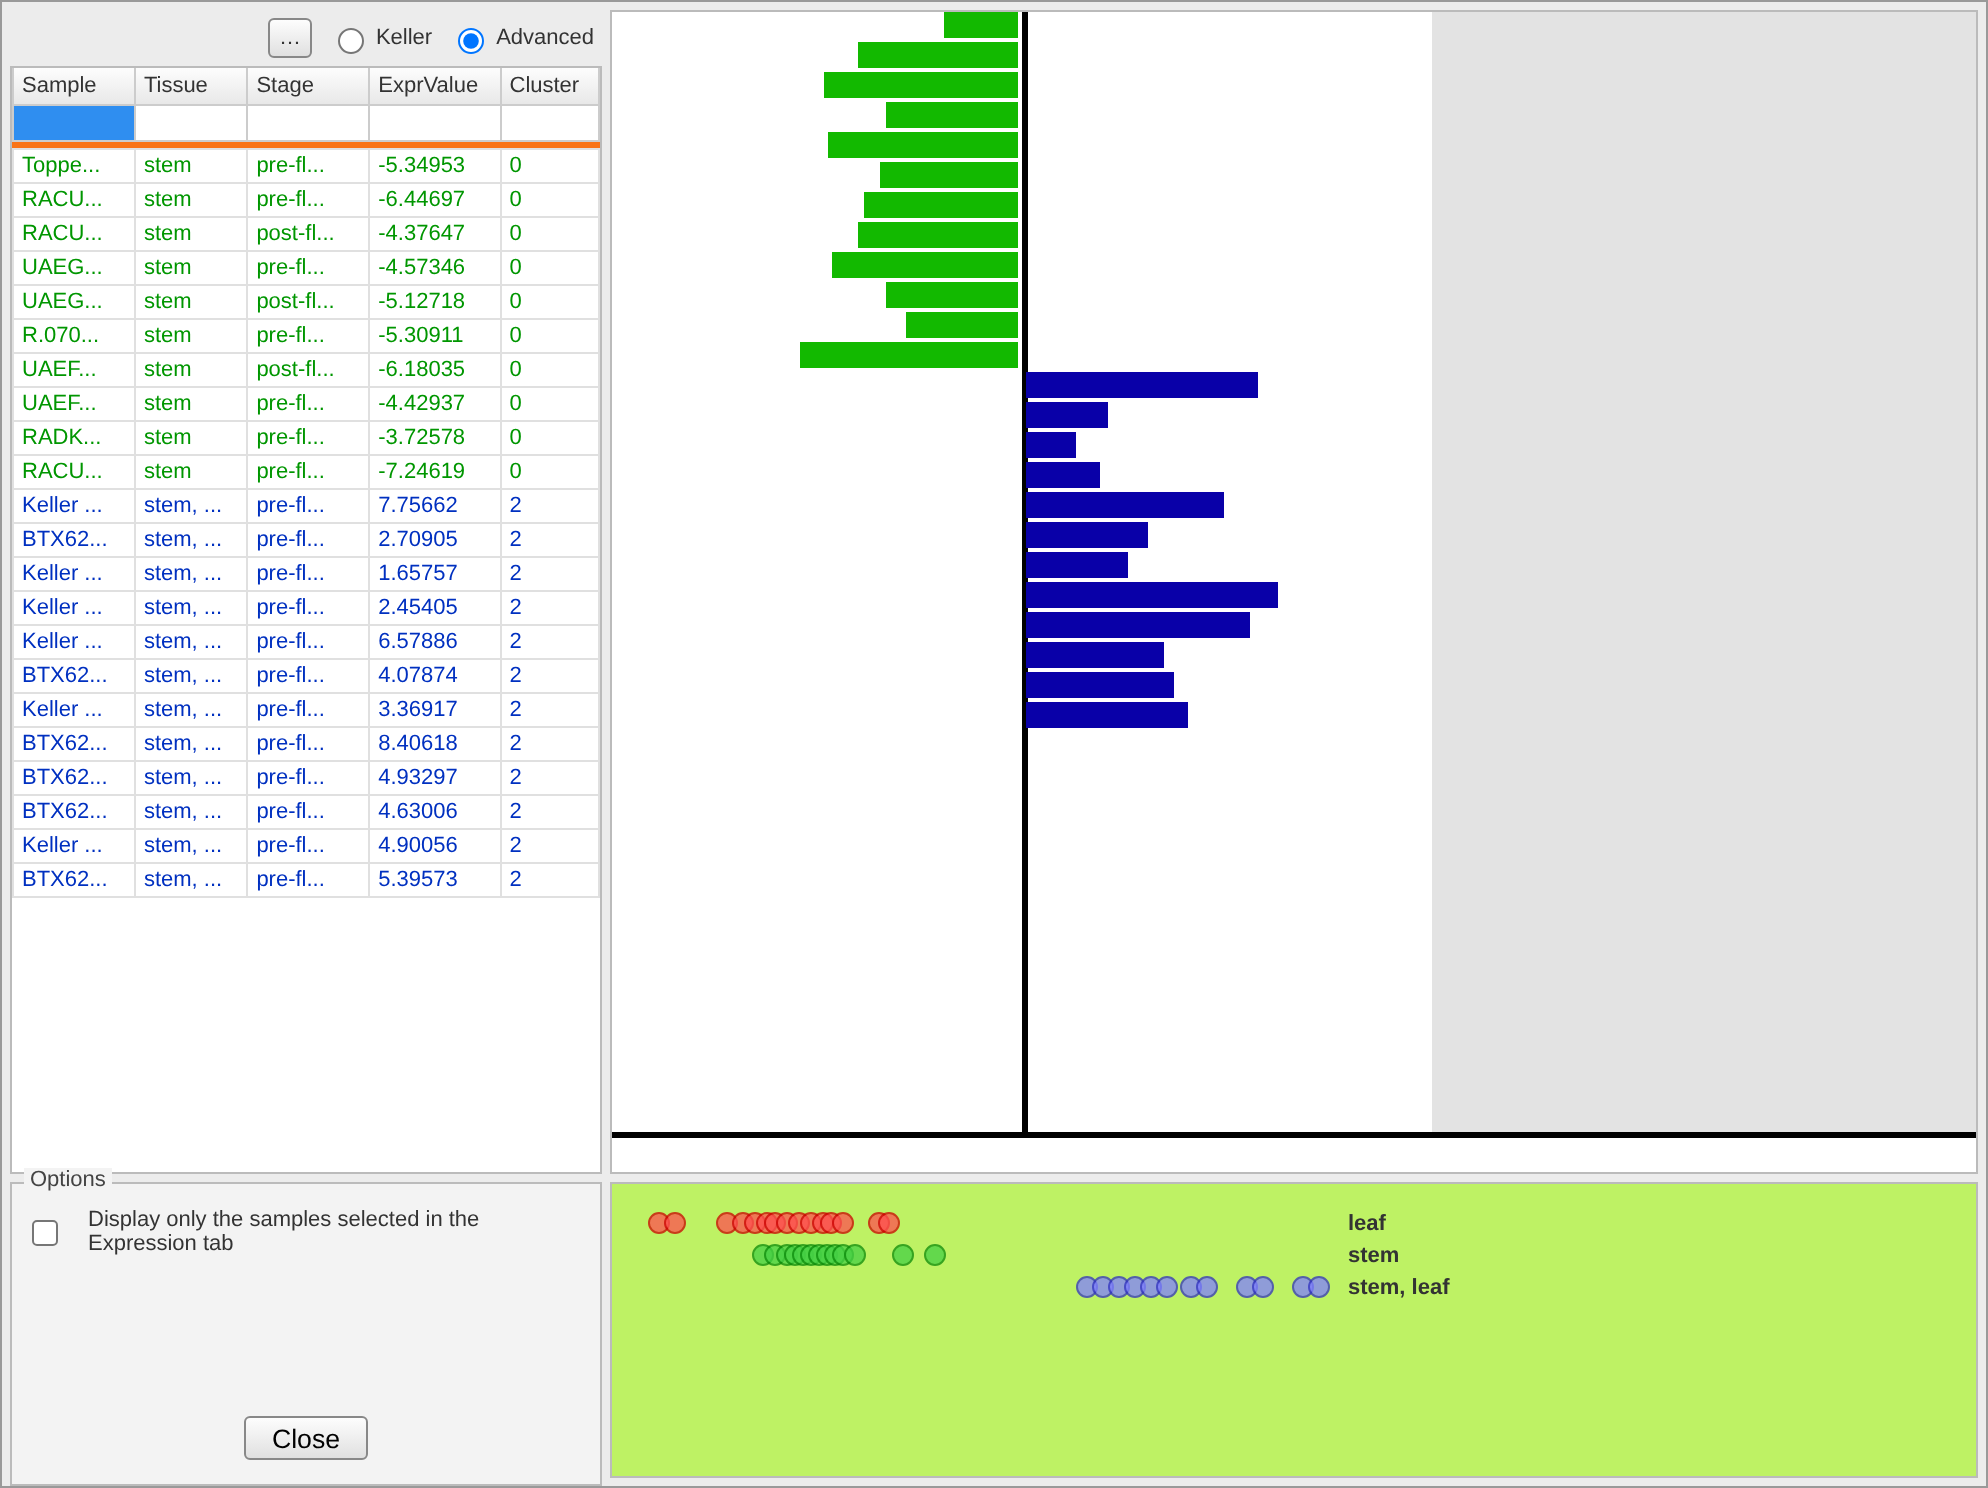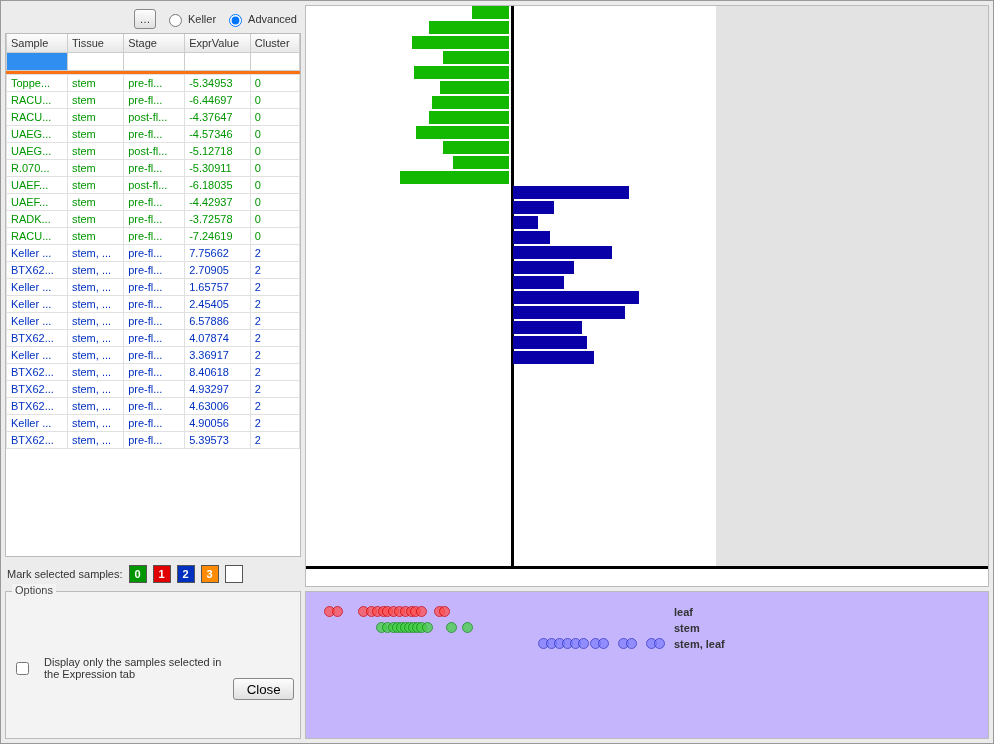--- a/index.html
+++ b/index.html
@@ -154,21 +154,21 @@
   padding: 6px;
   position: relative;
 }
 .options-box .legend {
   position: absolute; top: -8px; left: 6px; background: #f3f3f3; padding: 0 3px; color: #444;
 }
 .options-box .check { display: flex; align-items: center; gap: 12px; margin-top: 6px; }
 .close-btn {
   margin: 80px auto 6px auto;
   display: block;
-  width: 78px; height: 22px;
+  width: 62px; height: 22px;
   border: 1px solid #888; border-radius: 3px;
   background: linear-gradient(#fdfdfd,#e0e0e0);
   cursor: pointer;
 }
 .chart-panel {
   flex: 1;
   background: #fff;
   border: 1px solid #bbb;
   position: relative;
   overflow: hidden;
@@ -194,21 +194,21 @@
   height: 148px;
   display: flex;
   gap: 4px;
 }
 .bottom-left {
   width: 296px;
   display: flex; flex-direction: column;
 }
 .scatter-panel {
   flex: 1;
-  background: #c4b5fd;
+  background: #bef264;
   border: 1px solid #bbb;
   position: relative;
 }
 .dot {
   position: absolute; width: 11px; height: 11px; border-radius: 50%;
   opacity: 0.75;
 }
 .dot-red { background: #ff5050; border: 1px solid #cc0000; }
 .dot-green { background: #45d045; border: 1px solid #0a8a0a; }
 .dot-blue { background: #8080ff; border: 1px solid #3030c0; }
@@ -430,28 +430,20 @@
                     <td>stem, ...</td>
                     <td>pre-fl...</td>
                     <td>5.39573</td>
                     <td>2</td>
                   </tr>
                 </tbody>
             </table>
           </div>
         </div>
 
-        <div class="mark-row">
-          <span>Mark selected samples:</span>
-          <span class="sw sw0">0</span>
-          <span class="sw sw1">1</span>
-          <span class="sw sw2">2</span>
-          <span class="sw sw3">3</span>
-          <span class="sw swx">✖</span>
-        </div>
       </div>
 
       <div class="chart-panel">
         <div class="bars-area">
           <div class="bars-inner" id="bars-inner">
             <div class="axis"></div>
           <div class="bar bar-neg" style="top: 0px; width: 37.5px;"></div>
               <div class="bar bar-neg" style="top: 15px; width: 80.2429px;"></div>
               <div class="bar bar-neg" style="top: 30px; width: 96.7045px;"></div>
               <div class="bar bar-neg" style="top: 45px; width: 65.647px;"></div>
@@ -476,21 +468,21 @@
               <div class="bar bar-pos" style="top: 330px; width: 73.5084px;"></div>
               <div class="bar bar-pos" style="top: 345px; width: 80.936px;"></div>
             </div>
         </div>
         <div style="position:absolute;left:0;right:0;bottom:0;height:20px;border-top:3px solid #000;background:#fff"></div>
       </div>
     </div>
 
     <div class="bottom-row">
       <div class="bottom-left">
-        <div class="options-box" style="flex:1;display:flex;flex-direction:row;">
+        <div class="options-box" style="flex:1;display:flex;flex-direction:column;align-items:flex-end;">
           <span class="legend">Options</span>
           <label class="check">
             <input type="checkbox" style="">
             <span>Display only the samples selected in the Expression tab</span>
           </label>
           <button class="close-btn">Close</button>
         </div>
       </div>
       <div class="scatter-panel" id="scatter-panel">
         <span class="scatter-label" style="left:368px;top:14px">leaf</span>

